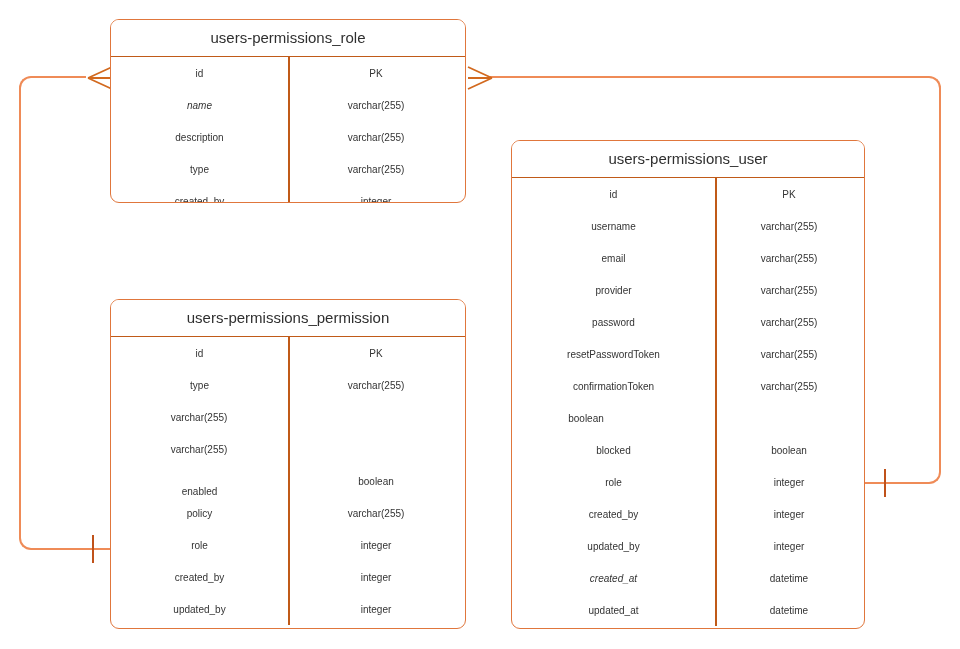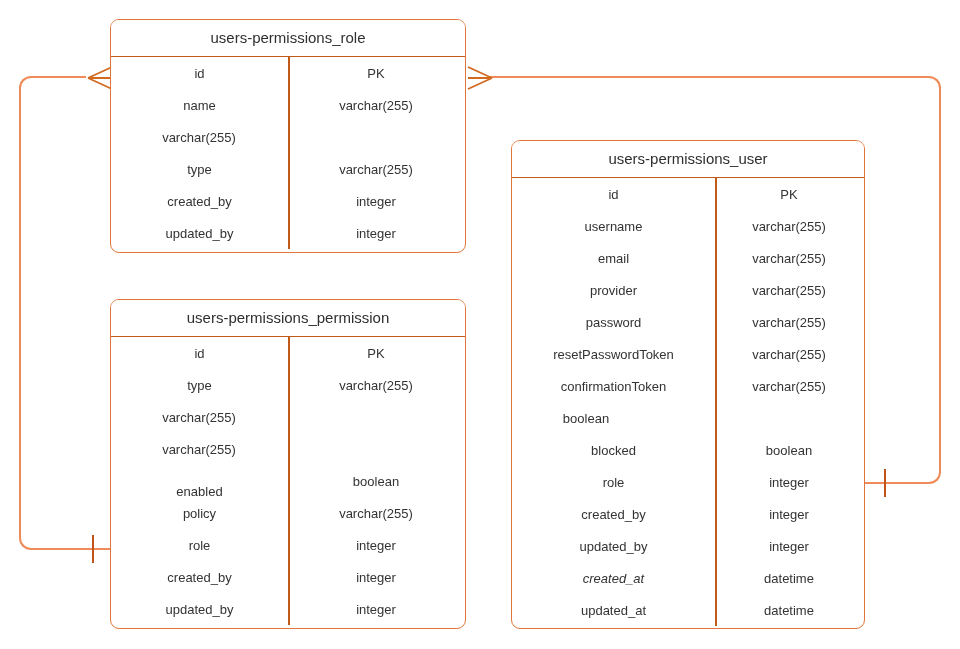--- a/index.html
+++ b/index.html
@@ -44,21 +44,21 @@
     bottom: 0;
     width: 1.6px;
     background: #c05a18;
   }
   .er-row {
     display: flex;
     height: 32px;
     align-items: center;
   }
   .er-cell {
-    font-size: 13px;
+    font-size: 10px;
     color: #333333;
     text-align: center;
     white-space: nowrap;
     overflow: hidden;
   }
   .er-cell.name { }
   .er-cell.type { }
 
   .conn {
     position: absolute;
@@ -109,33 +109,34 @@
   <div class="conn v" style="left:939px; top:88px; height:384px;"></div>
   <div class="corner br" style="left:927px; top:470px; width:14px; height:14px;"></div>
   <div class="conn h" style="left:864px; top:482px; width:65px;"></div>
   <div class="one-tick" style="left:884px; top:469px; height:28px;"></div>
 
   <svg class="crowfoot" style="left:464px; top:62px; width:30px; height:32px;" viewBox="0 0 30 32">
     <path d="M28,16 L4,5 M28,16 L4,16 M28,16 L4,27" stroke="#d2691e" stroke-width="1.8" fill="none"></path>
   </svg>
 
   <div id="tables-layer">
-      <div class="er-table" style="left: 110px; top: 19px; width: 356px; height: 234px;">
+      <div class="er-table" style="left: 110px; top: 19px; width: 356px; height: 184px;">
         <div class="er-title">users-permissions_role</div>
         <div class="er-body">
           <div class="er-col-divider" style="left: 177px;"></div>
           <div class="er-row">
             <div class="er-cell name" style="width: 177px;">id</div>
             <div class="er-cell type" style="width: 176px;">PK</div>
           </div>
           <div class="er-row">
-            <div class="er-cell name" style="width: 177px;">name</div>
-            <div class="er-cell type" style="width: 176px;">varchar(255)</div>
-          </div>
-          <div class="er-row">
+            <div class="er-cell name" style="width: 177px; font-style: italic;">name</div>
+            <div class="er-cell type" style="width: 176px;">varchar(255)</div>
+          </div>
+          <div class="er-row">
+            <div class="er-cell name" style="width: 177px;">description</div>
             <div class="er-cell type" style="width: 176px;">varchar(255)</div>
           </div>
           <div class="er-row">
             <div class="er-cell name" style="width: 177px;">type</div>
             <div class="er-cell type" style="width: 176px;">varchar(255)</div>
           </div>
           <div class="er-row">
             <div class="er-cell name" style="width: 177px;">created_by</div>
             <div class="er-cell type" style="width: 176px;">integer</div>
           </div>

